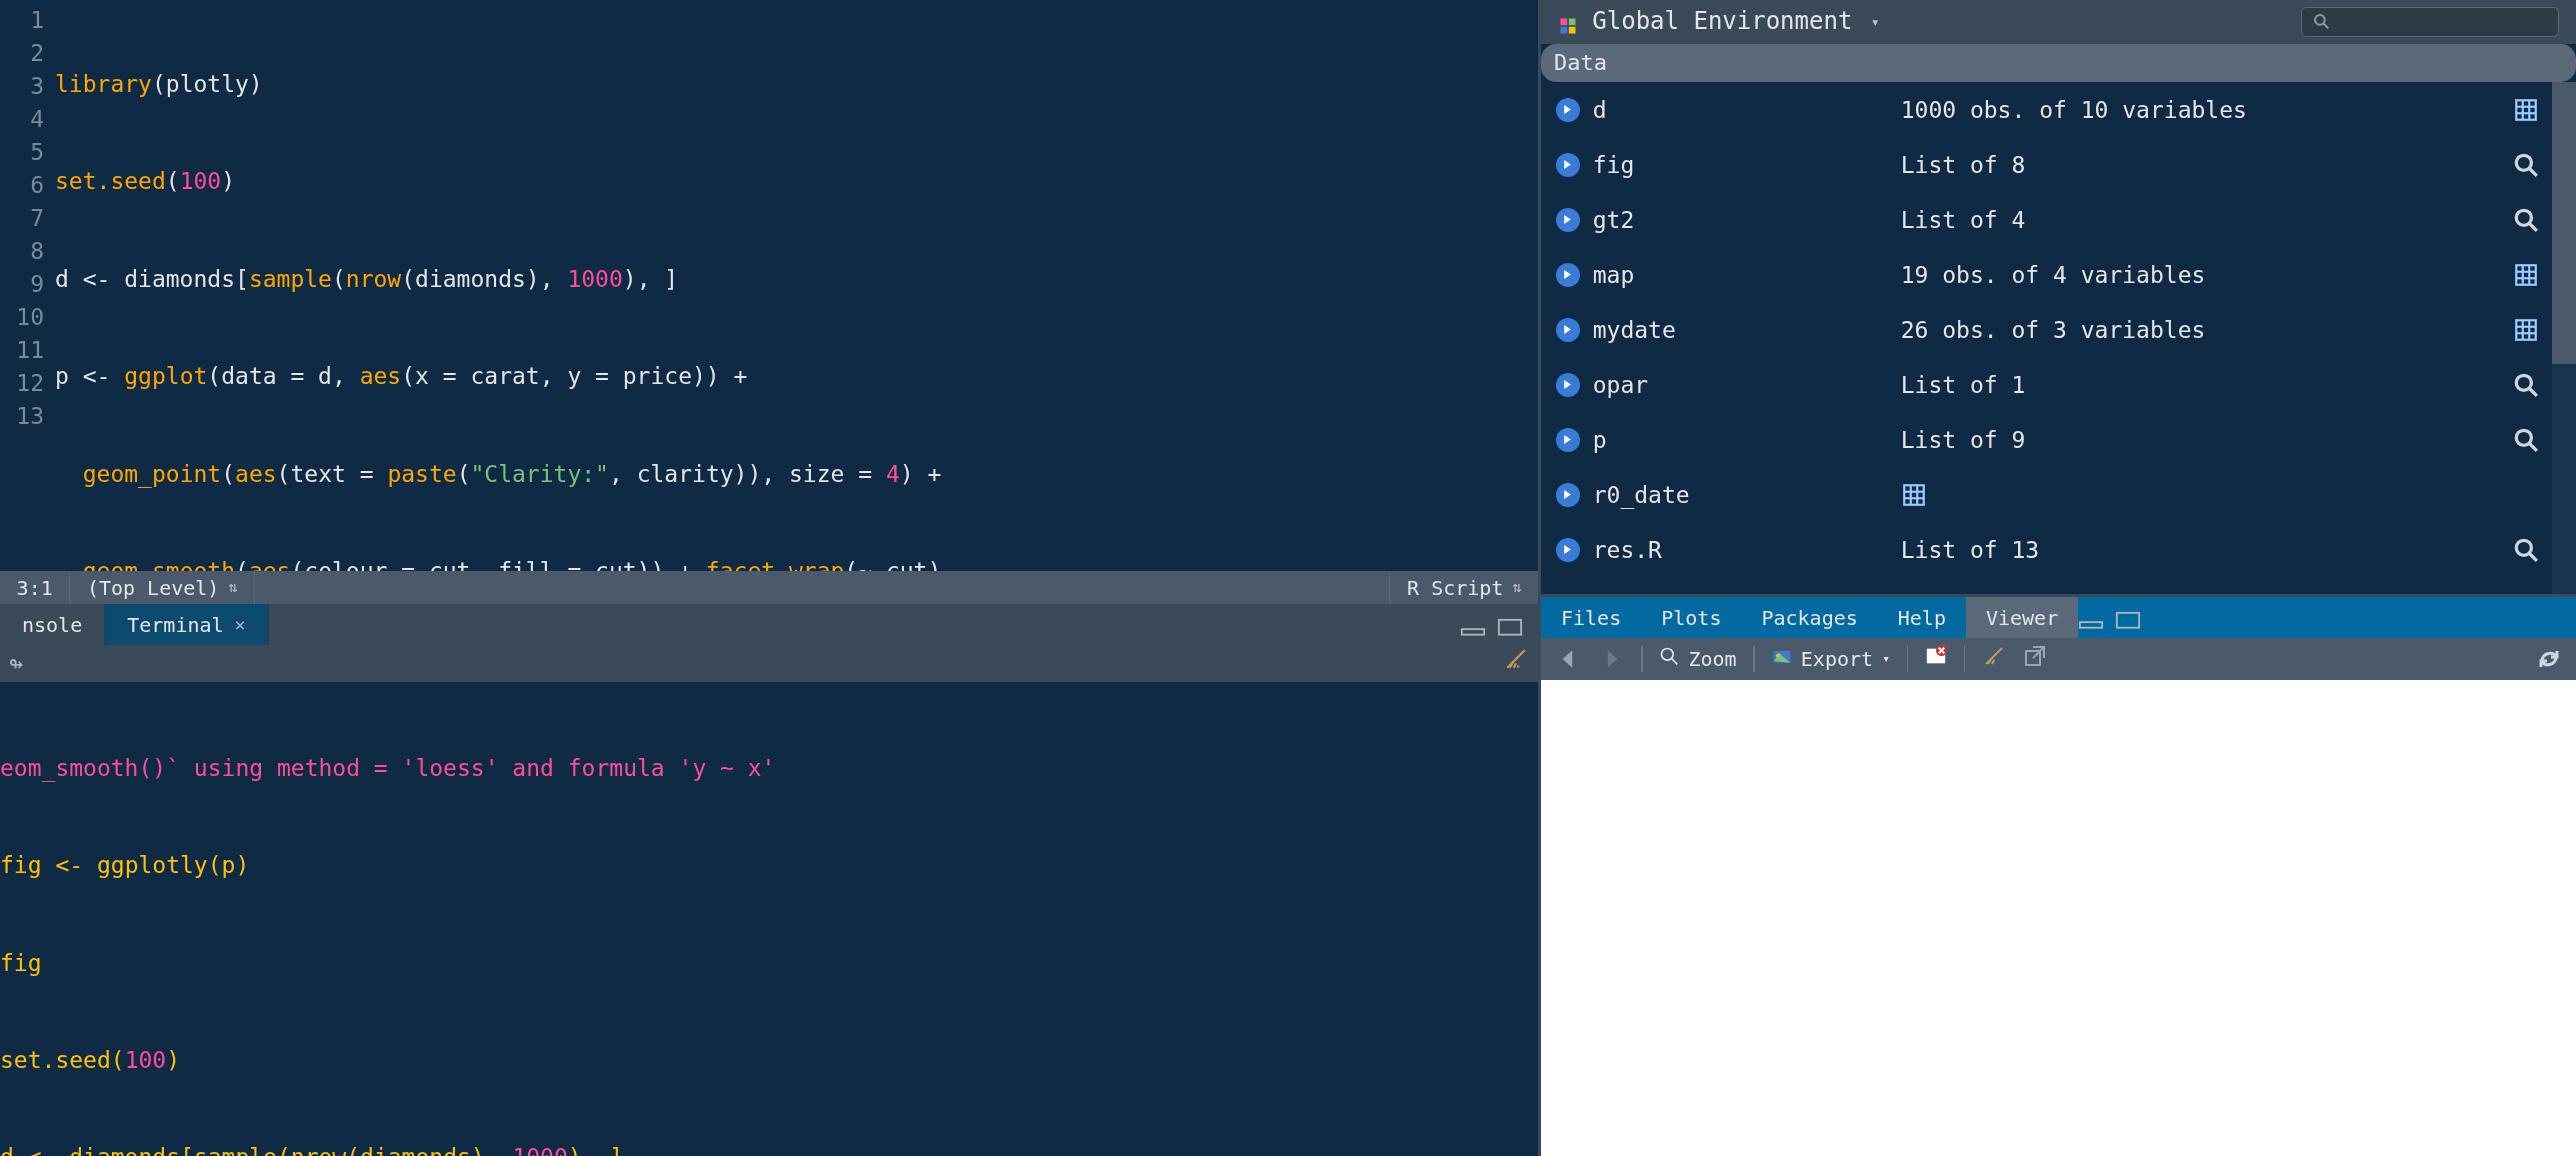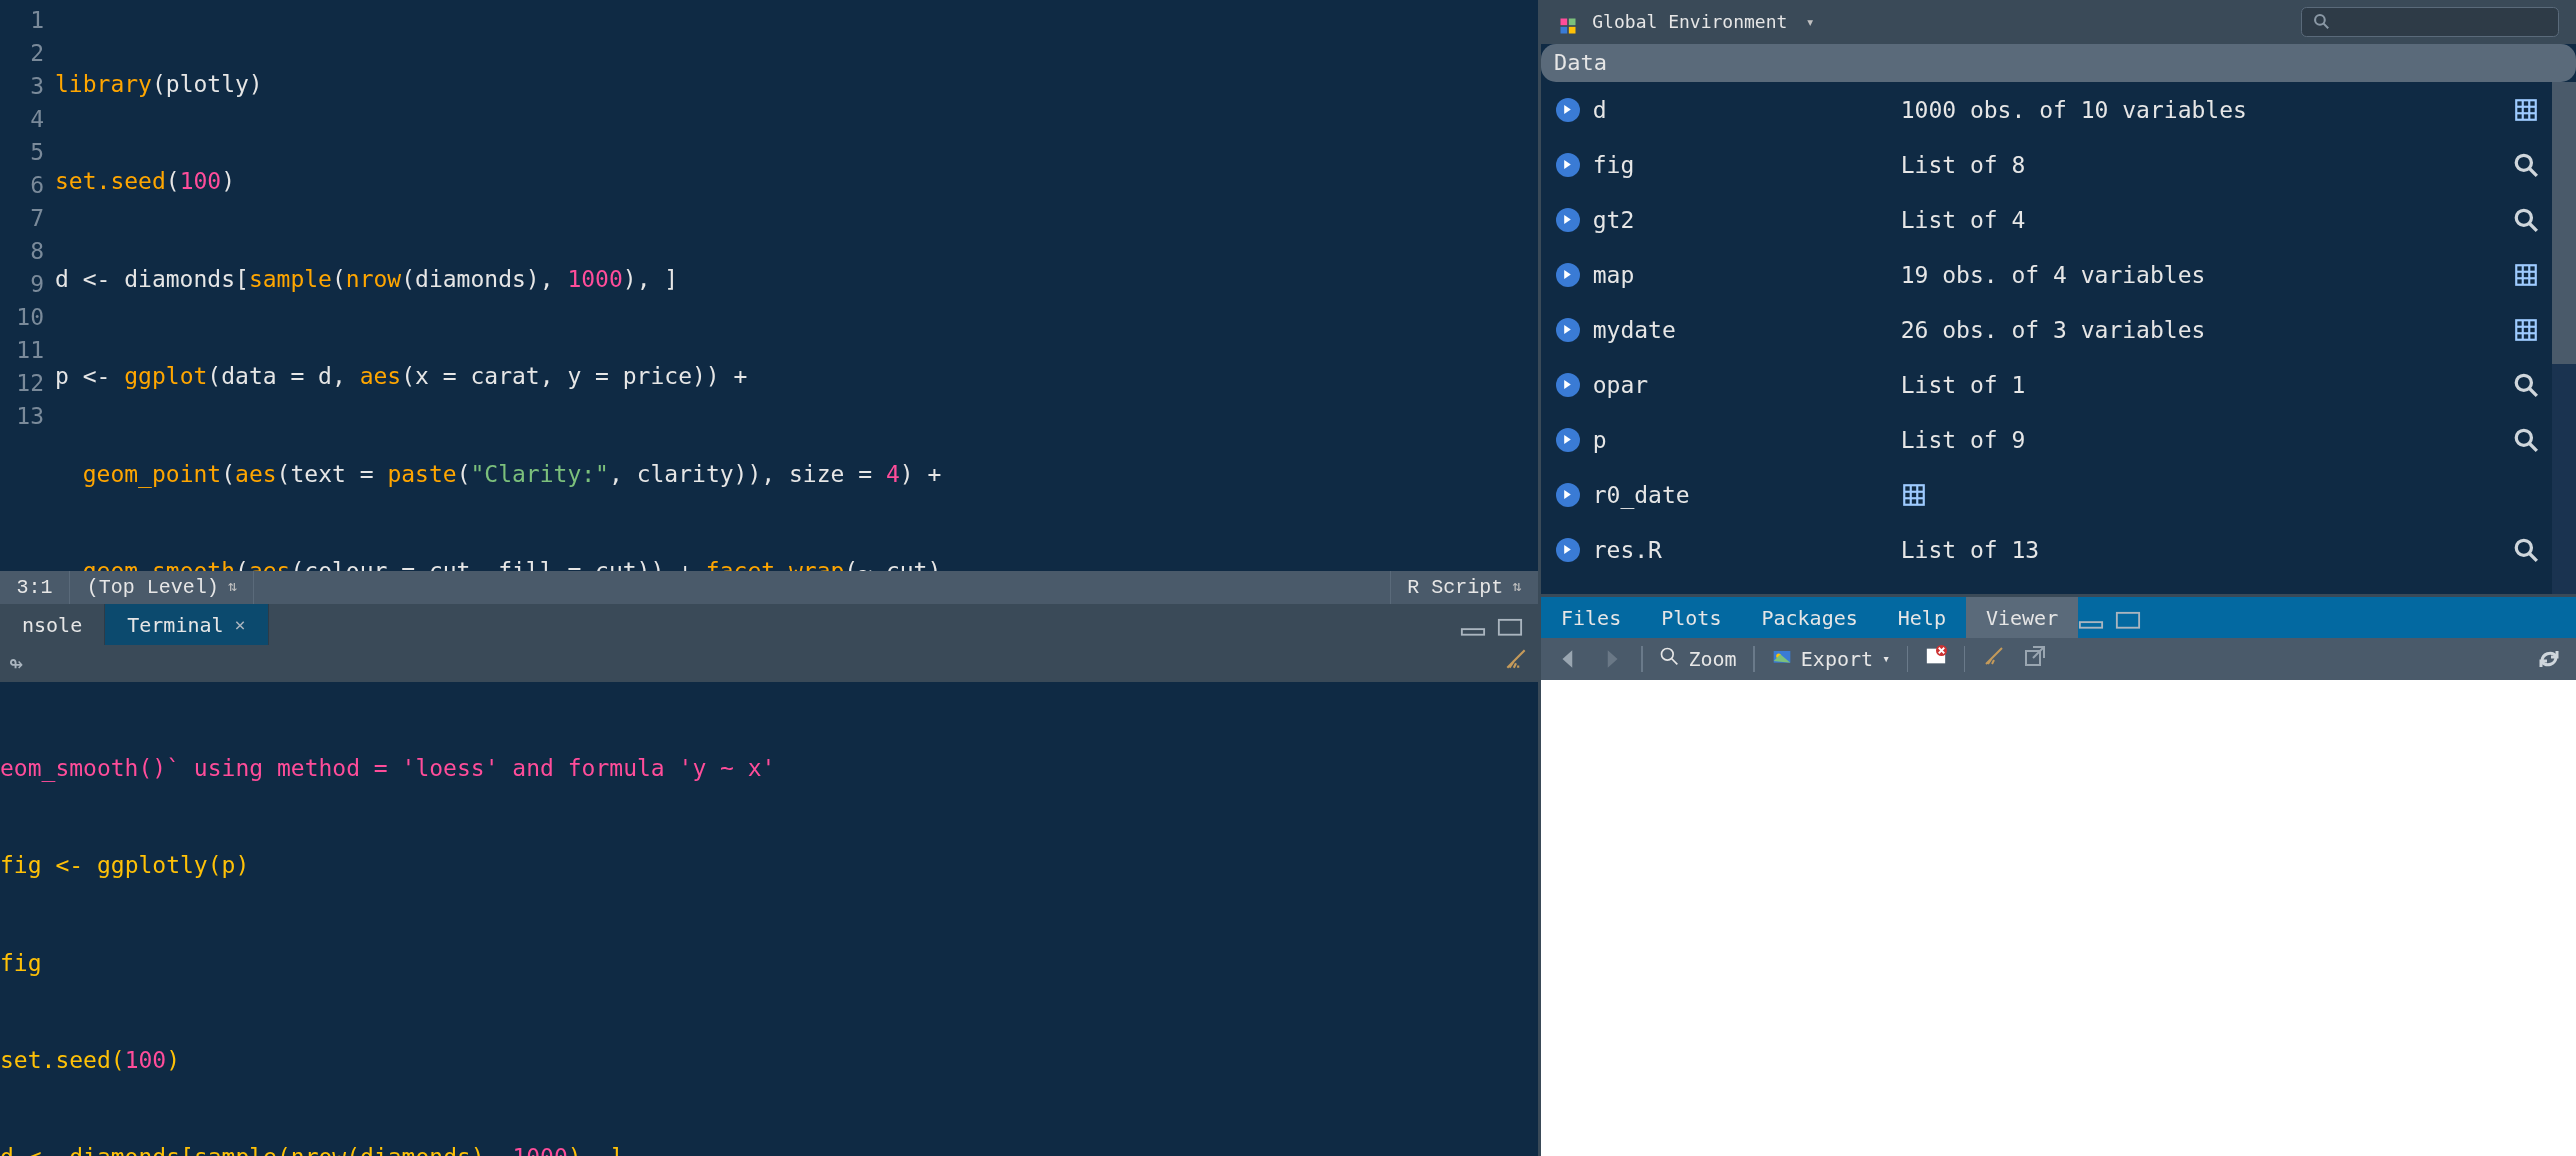--- a/index.html
+++ b/index.html
@@ -39,21 +39,21 @@
   .str  { color:#7cc07c; }      
   .id   { color:#e6e6e6; }
   .warn { color:#ff4d9a; }
   .yel  { color:#ffc107; }
 
   .editor-status {
     display:flex; align-items:center; justify-content:space-between;
     background:#4a5a6a; color:#e6e6e6; font-size:20px; height:33px;
     padding:0 0 0 0;
   }
-  .editor-status .seg { padding:0 16.6px; height:100%; display:flex; align-items:center; border-right:1.8px solid #5a6a7a;font-family:Liberation Mono, monospace;}
+  .editor-status .seg { padding:0 16.6px; height:100%; display:flex; align-items:center; border-right:1.8px solid #5a6a7a;}
   .editor-status .right { border-right:none; border-left:1.8px solid #5a6a7a;}
   .editor-status .chev { font-size:14.7px; margin-left:9.2px; color:#c0c0c0;}
   .editor-status .spacer { flex:1; }
 
   
   .console-pane { flex:1; display:flex; flex-direction:column; background:#0f2a44; }
   .tabbar {
     display:flex; align-items:center; background:#3a4a58; height:41px; font-size:20px;
   }
   .tab {
@@ -74,21 +74,21 @@
 
   .console-body { flex:1; overflow:hidden; padding:5.5px 0 0 0; white-space:pre; font-size:23px; }
   .console-body .line { height:33px; line-height:33px; }
 
   
   .env-pane { height:597px; display:flex; flex-direction:column; background:#0f2a44; border-bottom:3.7px solid #3a4a58;}
   .env-toolbar {
     display:flex; align-items:center; background:#3a4a58; height:44px; padding:0 16.6px; gap:14.7px;
   }
   .env-toolbar .cube { width:20px; height:20px; }
-  .env-toolbar .scope-label { font-size:18px; color:#e6e6e6; }
+  .env-toolbar .scope-label { font-size:24px; color:#e6e6e6; }
   .env-toolbar .dd { font-size:14.7px; color:#c0c0c0; margin-left:3.7px;}
   .env-toolbar .search {
     margin-left:auto; background:#2e3b47; border:1.8px solid #5a6a7a; border-radius:5.5px;
     width:258px; height:29.5px; display:flex; align-items:center; padding:0 11px; gap:9.2px;
   }
   .env-toolbar .search input {
     background:transparent; border:none; outline:none; color:#e6e6e6; font-size:18.4px; flex:1;
   }
   .env-section-hdr {
     background:#5a6a7a; color:#e6e6e6; font-size:22px; padding:3.7px 13px;border-radius:15px;

